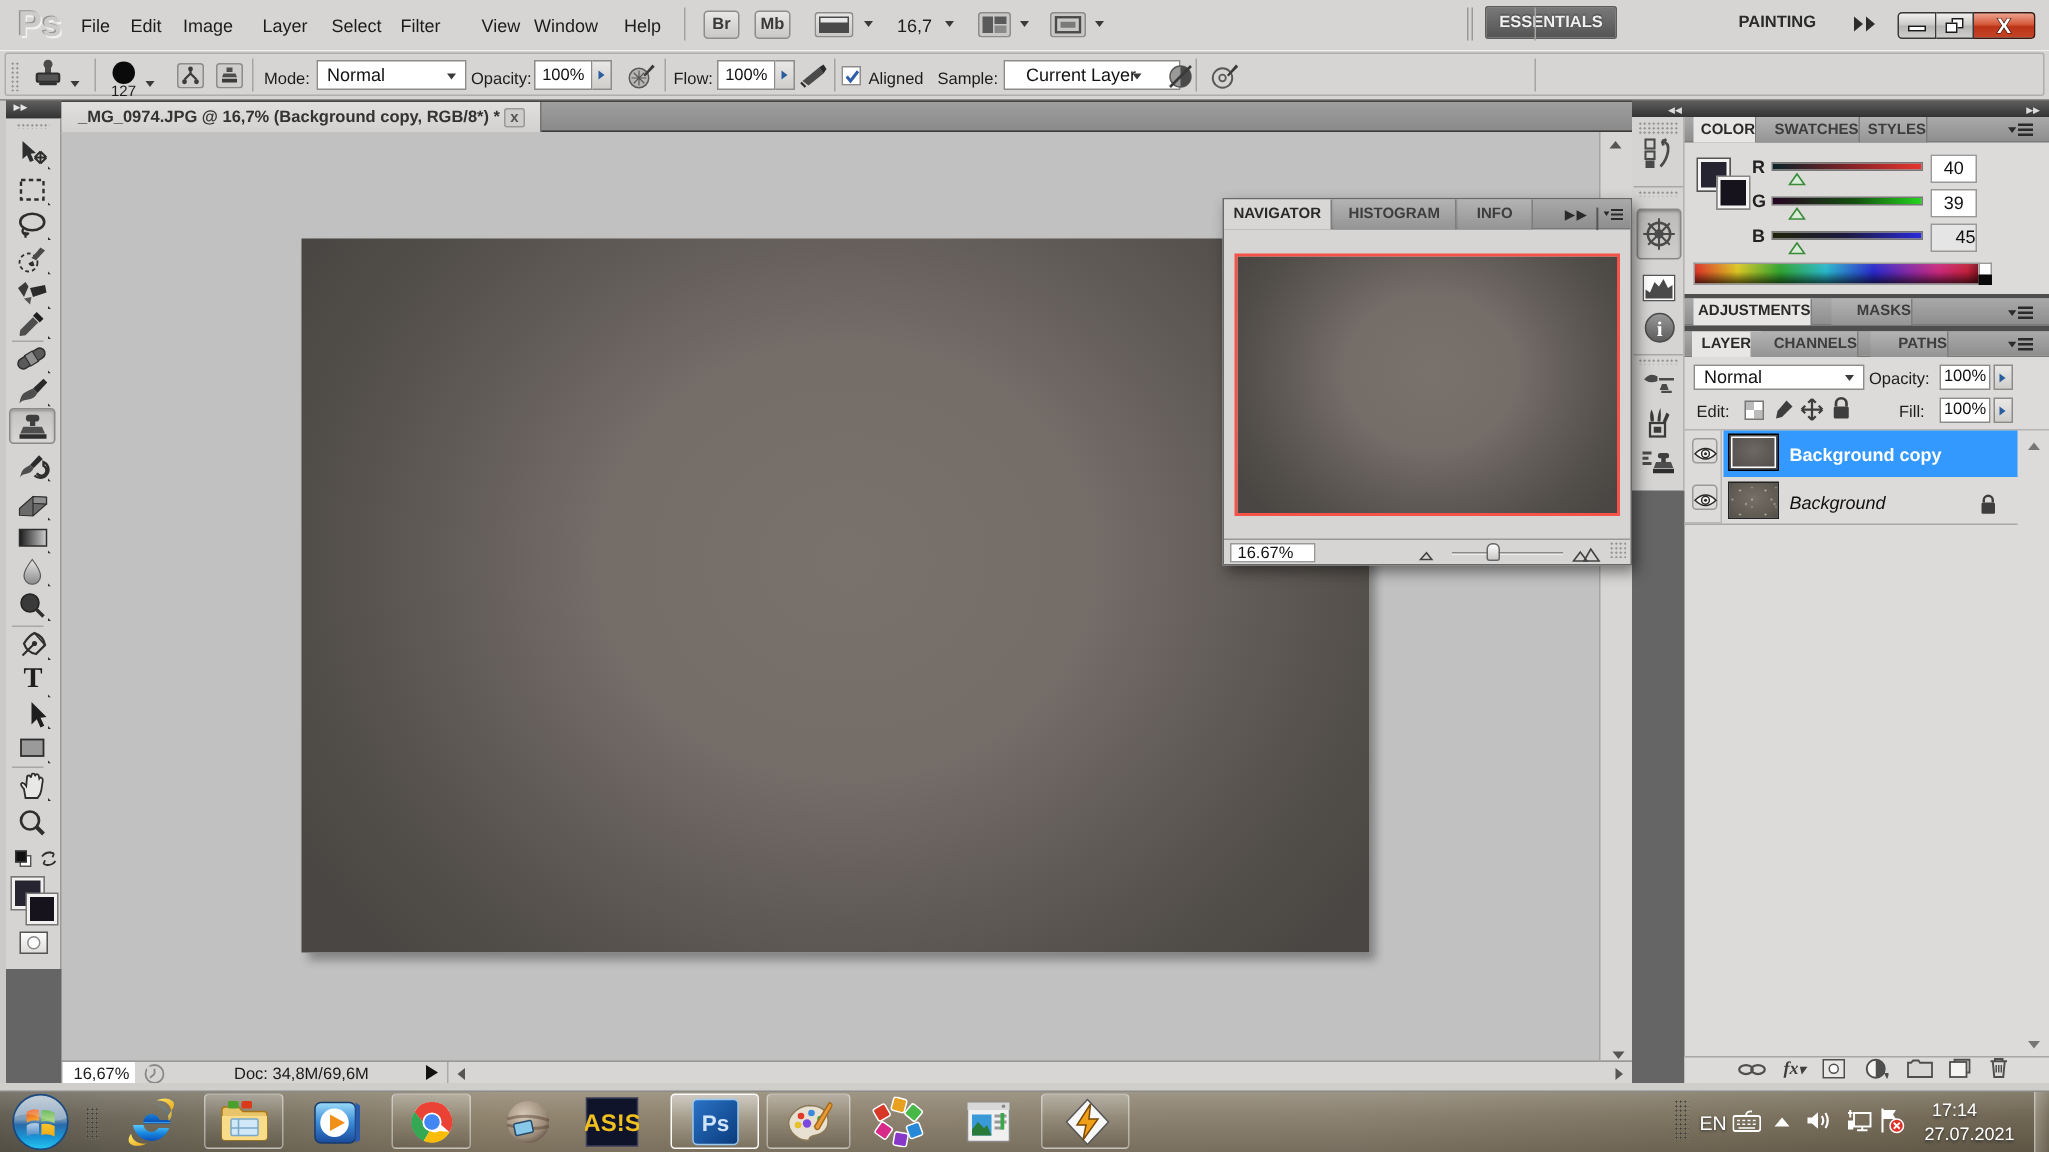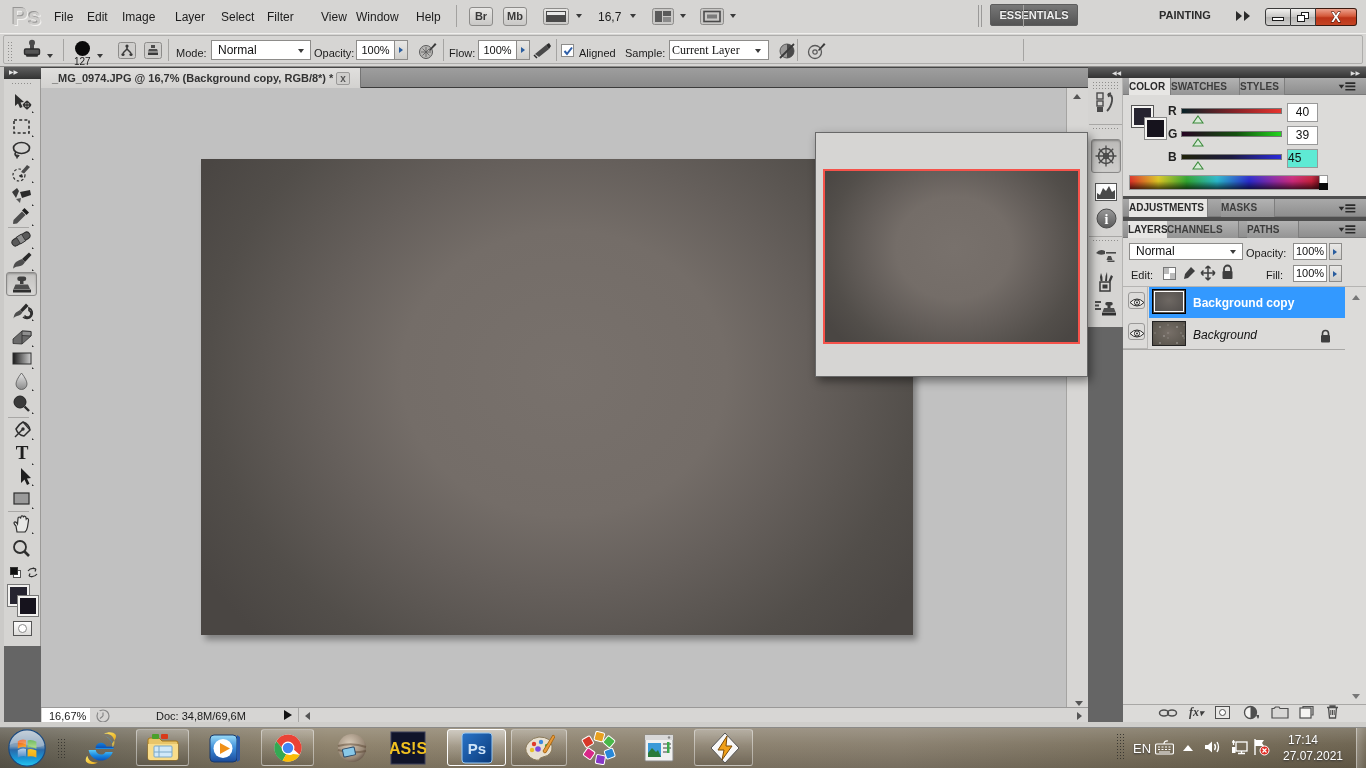--- a/index.html
+++ b/index.html
@@ -78,21 +78,21 @@
 
 
 #dockhead { left:1088px; top:67px; width:278px; height:11px;
   background:linear-gradient(#5f5f5f,#333333); color:#ddd; font-size:8px; }
 #iconstrip { left:1088px; top:78px; width:35px; height:249px; background:#d5d4d2;
   border-right:1px solid #b5b4b2; }
 #panels { left:1123px; top:78px; width:243px; height:644px; background:#dcdbd9; }
 .ptabrow { position:absolute; left:1123px; width:243px; height:17px;
   background:linear-gradient(#a9a9a9,#8e8e8e); border-bottom:1px solid #7a7a7a; }
 .ptab { position:absolute; top:0; height:17px; font-size:10px; font-weight:bold; white-space:nowrap; overflow:hidden;
-  color:#3d3d3d; line-height:17px; text-align:left; background:linear-gradient(#b3b3b3,#949494); border-right:1px solid #7e7e7e;}
+  color:#3d3d3d; line-height:17px; text-align:right; background:linear-gradient(#b3b3b3,#949494); border-right:1px solid #7e7e7e;}
 .ptab.active { background:#e7e6e4; color:#2a2a2a; }
 .pmenu { position:absolute; width:22px; height:10px; }
 .eyebox { position:absolute; width:25px; border-right:1px solid #b9b8b6; }
 .thumb { position:absolute; left:1152px; width:34px; height:25px;
   background:radial-gradient(ellipse at 50% 45%, #6e6863 0%, #575350 70%, #4a4643 100%); }
 
 
 #nav { left:815px; top:132px; width:273px; height:245px; background:#d6d5d3;
   border:1px solid #686868; box-shadow:3px 4px 9px rgba(0,0,0,0.45); }
 #navtabs { position:absolute; left:0; top:0; width:271px; height:20px;
@@ -243,21 +243,21 @@
   </svg>
   <div class="osep" style="left:556px;"></div>
 
   <div class="abs" style="left:561px;top:10px;width:13px;height:13px;background:#fff;border:1px solid #8d8c8a;">
     <svg width="13" height="13" viewBox="0 0 13 13">
         <path d="M2.5 6 L5 9 L10 2.5" stroke="#2f5fa8" stroke-width="2" fill="none"></path>
       </svg>
   </div>
   <div class="olab" style="left:579px;top:13px;">Aligned</div>
   <div class="olab" style="left:625px;top:13px;">Sample:</div>
-  <div class="obox" style="left:669px;top:6px;width:100px;height:20px;line-height:18px;padding-left:2px;font-family:Liberation Serif, serif;">Current Layer
+  <div class="obox" style="left:669px;top:6px;width:118px;height:20px;line-height:18px;padding-left:14px;">Current Layer
     <div class="drop" style="left:85px;top:8px;"></div>
   </div>
 
   <svg class="abs" style="left:778px;top:8px;" width="19" height="18" viewBox="0 0 19 18">
     <circle cx="9" cy="9" r="7" fill="#9a9998" stroke="#5a5a5a"></circle>
     <path d="M9 2 a7 7 0 0 1 0 14 Z" fill="#4a4a4a"></path>
     <path d="M2 16 L16 2" stroke="#3a3a3a" stroke-width="1.8"></path>
   </svg>
   <div class="osep" style="left:797px;"></div>
   <div class="osep" style="left:1023px;"></div>
@@ -539,21 +539,21 @@
   <div class="abs" style="left:1181px;top:131px;width:101px;height:6px;border:1px solid #777;background:linear-gradient(90deg,#270423,#14500f 55%,#23d51e);"></div>
   <svg class="abs" style="left:1192px;top:138px;" width="12" height="9" viewBox="0 0 12 9">
       <path d="M6 1 L11 8 L1 8 Z" fill="#d8ecd8" stroke="#3a8a3a" stroke-width="1.1"></path>
     </svg>
   <div class="abs" style="left:1287px;top:126px;width:31px;height:19px;background:#fff;border:1px solid #999;font-size:12px;color:#111;line-height:17px;text-align:center;">39</div>
   <div class="abs" style="left:1168px;top:150px;font-size:12px;font-weight:bold;color:#222;">B</div>
   <div class="abs" style="left:1181px;top:154px;width:101px;height:6px;border:1px solid #777;background:linear-gradient(90deg,#20230a,#1c1a40 50%,#2a2ada);"></div>
   <svg class="abs" style="left:1192px;top:161px;" width="12" height="9" viewBox="0 0 12 9">
       <path d="M6 1 L11 8 L1 8 Z" fill="#d8ecd8" stroke="#3a8a3a" stroke-width="1.1"></path>
     </svg>
-  <div class="abs" style="left:1287px;top:149px;width:31px;height:19px;background:#5eead4;border:1px solid #999;font-size:12px;color:#111;line-height:17px;text-align:left;">45</div>
+  <div class="abs" style="left:1287px;top:149px;width:31px;height:19px;background:#e5e5e5;border:1px solid #999;font-size:12px;color:#111;line-height:17px;text-align:right;">45</div>
 
   <div class="abs" style="left:1129px;top:175px;width:190px;height:15px;border:1px solid #999;border-right:none;
     background:linear-gradient(rgba(255,255,255,0.08), rgba(255,255,255,0) 40%, rgba(0,0,0,0.6) 95%),
     linear-gradient(90deg,#d93025 0%,#d9c422 15%,#2ea12e 30%,#28b5c8 46%,#2828c8 63%,#8a28a0 76%,#c82878 86%,#c0203a 96%,#7a1020 100%);"></div>
   <div class="abs" style="left:1319px;top:175px;width:9px;height:8px;background:#fff;border:1px solid #999;border-bottom:none;"></div>
   <div class="abs" style="left:1319px;top:183px;width:9px;height:7px;background:#0a0a0a;"></div>
 
   <div class="abs" style="left:1123px;top:196px;width:243px;height:3px;background:#4e4e4e;"></div>
   <div class="ptabrow" style="top:199px;height:18px;">
     <div class="ptab active" style="left:6px;width:79px;height:18px;line-height:18px;">ADJUSTMENTS</div>
@@ -656,21 +656,45 @@
     <rect x="1" y="3" width="11" height="10" fill="#f5f4f2" stroke="#4e4e4e" stroke-width="1.2"></rect>
     <path d="M4 3 V1.5 H14 V10 H12.5" fill="none" stroke="#4e4e4e" stroke-width="1.2"></path>
   </svg>
   <svg class="abs" style="left:1326px;top:704px;" width="13" height="15" viewBox="0 0 13 15">
     <path d="M1 3.5 h11 M4 3.5 V2 h5 v1.5 M2.5 3.5 l1 10.5 h6 l1 -10.5" fill="none" stroke="#4e4e4e" stroke-width="1.3"></path>
     <path d="M4.8 6 v5 M6.5 6 v5 M8.2 6 v5" stroke="#4e4e4e" stroke-width="1"></path>
   </svg>
 </div>
 
 <div id="nav" class="abs">
+  <div id="navtabs">
+    <div class="navtab" style="left:0px;width:72px;background:#d8d7d5;color:#2a2a2a;border-right:1px solid #7e7e7e;">NAVIGATOR</div>
+    <div class="navtab" style="left:73px;width:82px;background:linear-gradient(#b3b3b3,#949494);color:#3d3d3d;border-right:1px solid #7e7e7e;">HISTOGRAM</div>
+    <div class="navtab" style="left:156px;width:50px;background:linear-gradient(#b3b3b3,#949494);color:#3d3d3d;border-right:1px solid #7e7e7e;">INFO</div>
+    <span style="position:absolute;right:28px;top:5px;font-size:9px;color:#2a2a2a;letter-spacing:1px;">▶▶</span>
+    <span style="position:absolute;right:20px;top:4px;color:#555;">|</span>
+    <svg style="position:absolute;right:5px;top:6px;" width="13" height="9" viewBox="0 0 13 9">
+      <path d="M0 2 l4 0 l-2 3 z" fill="#2a2a2a"></path>
+      <path d="M5 1 h8 M5 4 h8 M5 7 h8" stroke="#2a2a2a" stroke-width="1.4"></path>
+    </svg>
+  </div>
   <div id="navimg"></div>
+  <div id="navbot">
+    <div class="abs" style="left:4px;top:2px;width:57px;height:13px;background:#fff;border:1px solid #999;font-size:11px;color:#111;line-height:12px;padding-left:4px;">16.67%</div>
+    <svg class="abs" style="left:130px;top:7px;" width="12" height="7" viewBox="0 0 12 7">
+      <path d="M1 6 L5 1.5 L8.5 6 Z" fill="none" stroke="#444" stroke-width="1.1"></path>
+    </svg>
+    <div class="abs" style="left:152px;top:8px;width:74px;height:2px;background:#8a8988;border-bottom:1px solid #eee;"></div>
+    <div class="abs" style="left:175px;top:2px;width:9px;height:12px;background:linear-gradient(#fdfdfd,#c9c8c6);border:1px solid #666;border-radius:4px 4px 2px 2px;"></div>
+    <svg class="abs" style="left:232px;top:5px;" width="20" height="10" viewBox="0 0 20 10">
+      <path d="M1 9 L5.5 3 L10 9 Z" fill="none" stroke="#444" stroke-width="1.1"></path>
+      <path d="M8 9 L12.5 1 L18 9 Z" fill="none" stroke="#444" stroke-width="1.1"></path>
+    </svg>
+    <div class="grip" style="right:3px;bottom:4px;width:11px;height:11px;"></div>
+  </div>
 </div>
 
 <div id="winedge" class="abs"></div>
 <div id="taskbar" class="abs">
     <div class="glass"></div>
   </div>
 <div id="taskicons" class="abs" style="left:0;top:0;">
 
   <svg class="abs" style="left:7px;top:729px;" width="40" height="38" viewBox="0 0 40 38">
     <defs>

